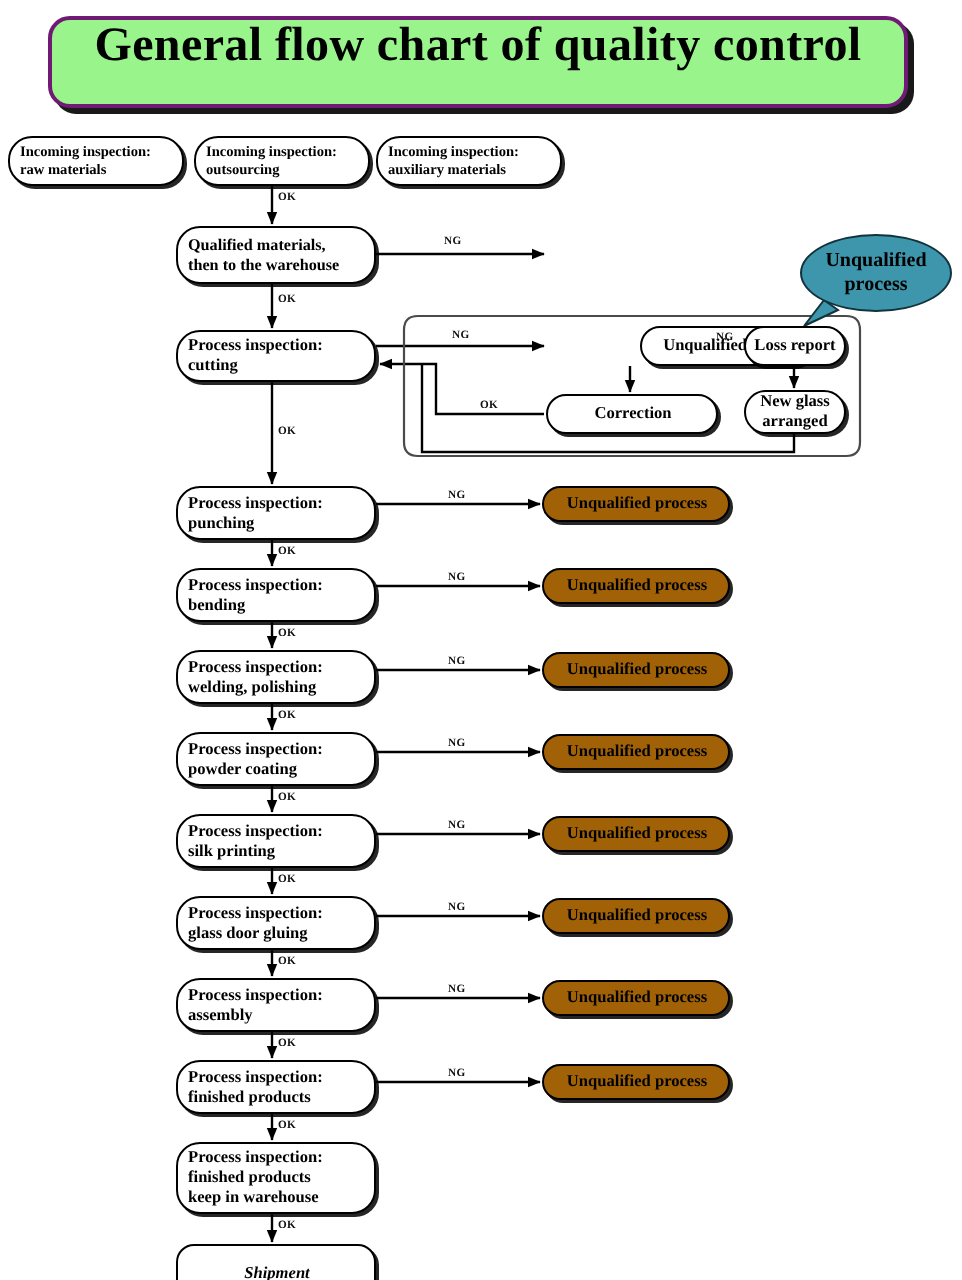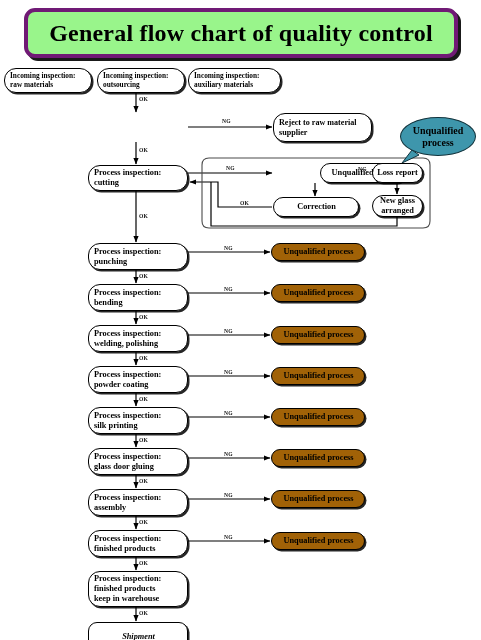--- a/index.html
+++ b/index.html
@@ -51,25 +51,25 @@
   }
 
   
   .title-banner {
     position: absolute;
     left: 24px;
     top: 8px;
     width: 426px;
     height: 42px;
     background: #99F58B;
-    border: 4px solid #701a75;
+    border: 2px solid #701a75;
     border-radius: 11px;
     box-shadow: 3px 3px 0 rgba(0,0,0,0.9);
     display: flex;
-    align-items: center;
+    align-items: flex-start;
     justify-content: center;
     z-index: 6;
   }
   .title-banner span {
     font-family: "Liberation Serif", "DejaVu Serif", serif;
     font-size: 24px;
     font-weight: bold;
     color: #000000;
     letter-spacing: 0.2px;
     white-space: nowrap;
@@ -178,25 +178,25 @@
   <div class="node n-small" style="left:97px; top:68px; width:88px;  height:25px;">
     <span class="ln">Incoming inspection:</span>
     <span class="ln">outsourcing</span>
   </div>
 
   <div class="node n-small" style="left:188px;top:68px; width:93px;  height:25px;">
     <span class="ln">Incoming inspection:</span>
     <span class="ln">auxiliary materials</span>
   </div>
 
-
-  <div class="node n-mid" style="left:273px;top:113px; width:99px;  height:29px;">
-    <span class="ln">Reject to raw material</span>
-    <span class="ln">supplier</span>
-  </div>
+  <div class="node n-mid" style="left:88px; top:113px; width:100px; height:29px;">
+    <span class="ln">Qualified materials,</span>
+    <span class="ln">then to the warehouse</span>
+  </div>
+
 
   <div class="node n-proc" style="left:88px; top:165px; width:100px; height:26px;">
     <span class="ln">Process inspection:</span>
     <span class="ln">cutting</span>
   </div>
 
   <div class="node n-proc" style="left:273px;top:163px; width:86px;  height:20px; align-items:center; text-align:center;margin-left:47px;">
     <span class="ln">Unqualified order</span>
   </div>
 

